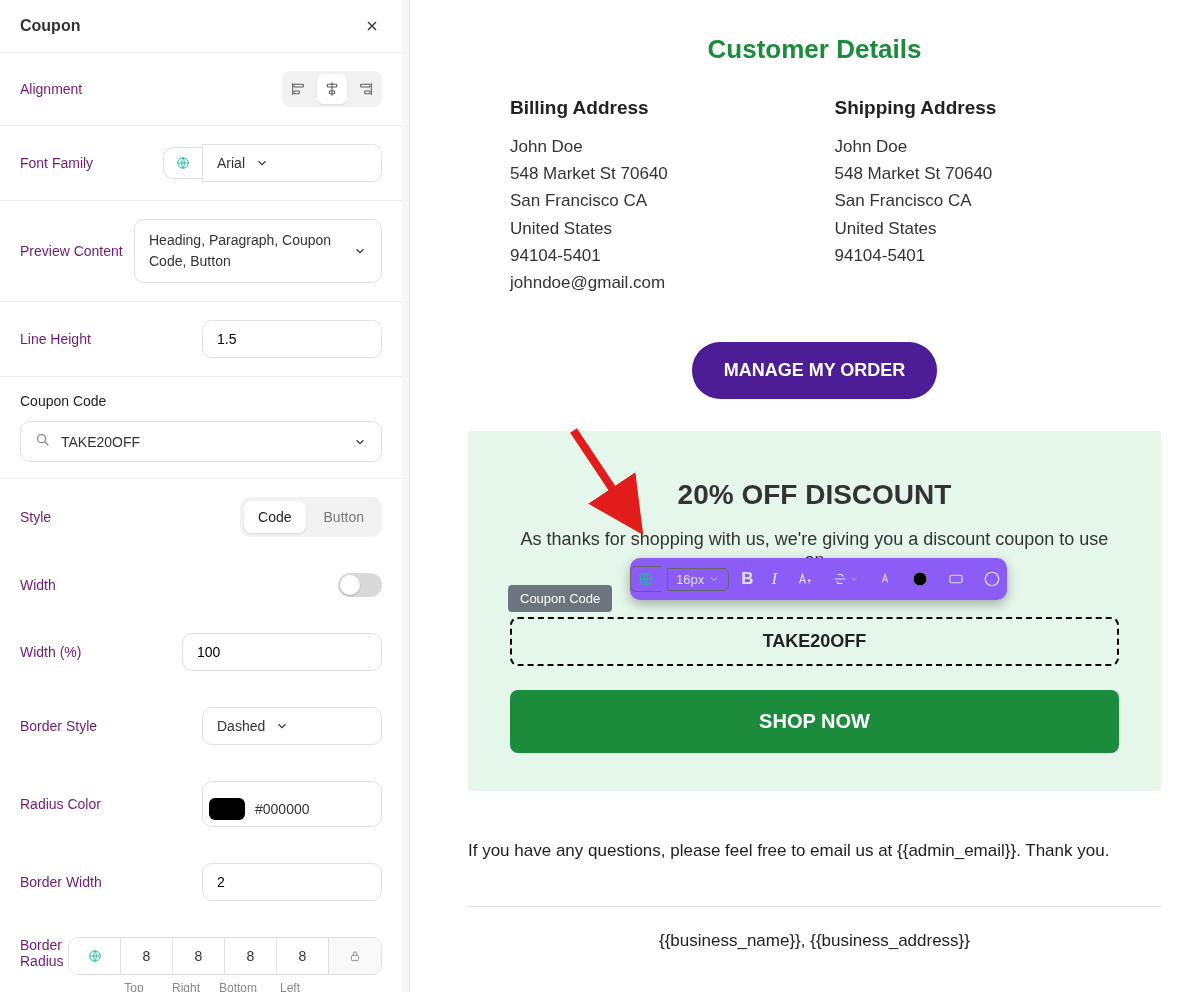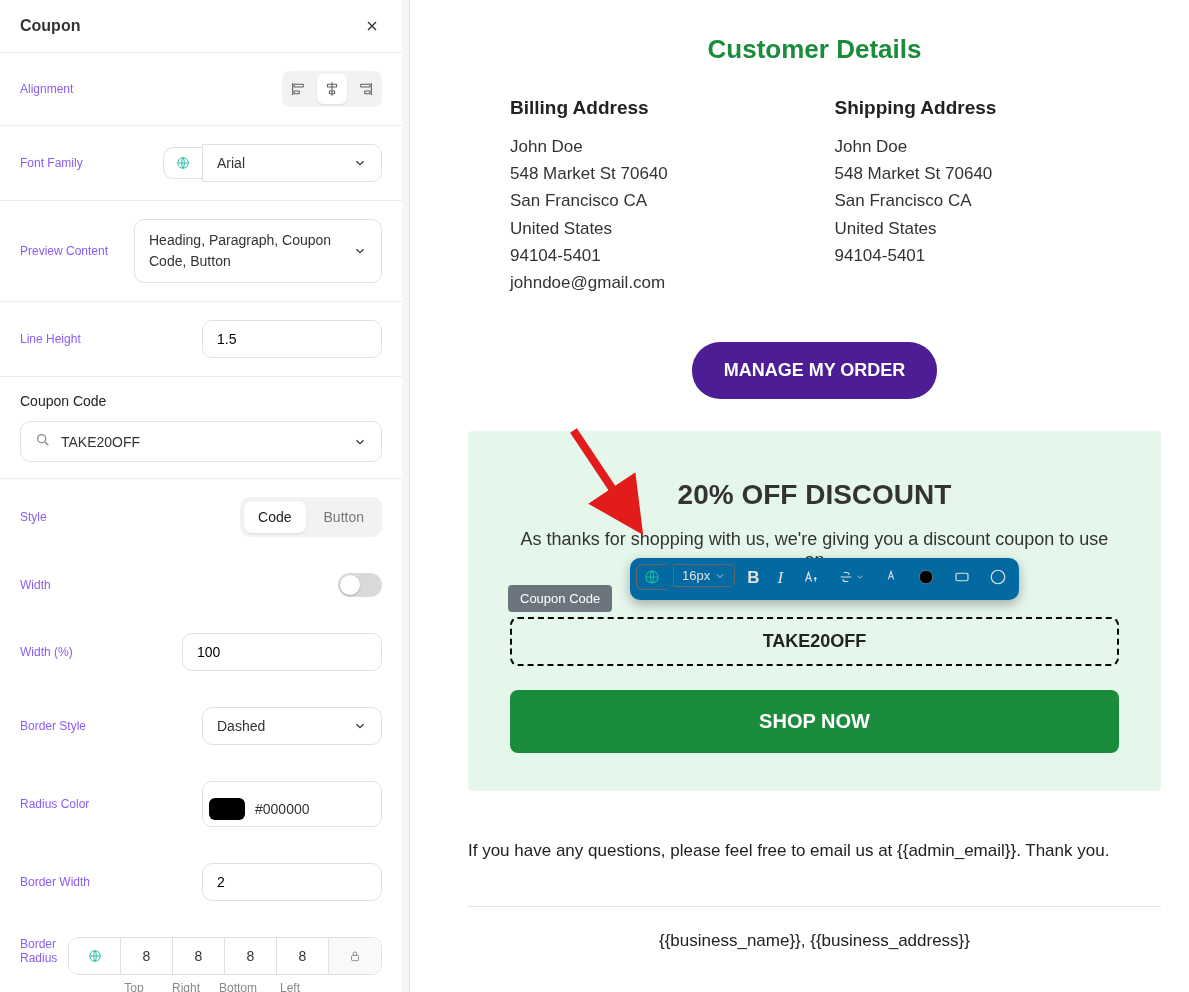--- a/index.html
+++ b/index.html
@@ -11,30 +11,30 @@
 .sidebar-scroll::-webkit-scrollbar { width: 10px; }
 .sidebar-scroll::-webkit-scrollbar-track { background: #f0f0f0; }
 .sidebar-scroll::-webkit-scrollbar-thumb { background: #c1c1c1; border-radius: 5px; }
 
 .panel-header { display: flex; justify-content: space-between; align-items: center; padding: 16px 20px; border-bottom: 1px solid #ececec; }
 .panel-header h2 { font-size: 16px; font-weight: 700; color: #333; }
 .close-x { width: 20px; height: 20px; display: flex; align-items: center; justify-content: center; cursor: pointer; }
 .close-x svg { width: 16px; height: 16px; stroke: #333; }
 
 .row { display: flex; justify-content: space-between; align-items: center; padding: 18px 20px; border-bottom: 1px solid #ececec; }
-.row-label { font-size: 12px; color: #8b5cf6; }
+.row-label { font-size: 14px; color: #701a75; }
 .row-input { display: flex; align-items: center; }
 
 .align-group { display: flex; background: #f2f2f2; border-radius: 8px; padding: 3px; gap: 2px; }
 .align-btn { width: 30px; height: 30px; display: flex; align-items: center; justify-content: center; border-radius: 6px; background: transparent; cursor: pointer; }
 .align-btn.active { background: #fff; box-shadow: 0 1px 2px rgba(0,0,0,0.1); }
 .align-btn svg { width: 16px; height: 16px; stroke: #5a5a5a; fill: none; stroke-width: 1.6; }
 
 .input-field { border: 1px solid #e0e0e0; border-radius: 10px; padding: 10px 14px; font-size: 14px; background: #fff; }
-.select-field { border: 1px solid #e0e0e0; border-radius: 10px; padding: 10px 14px; font-size: 14px; background: #fff; display: flex; align-items: center; justify-content: space-between; cursor: pointer; min-width: 180px; }
+.select-field { border: 1px solid #e0e0e0; border-radius: 10px; padding: 10px 14px; font-size: 14px; background: #fff; display: flex; align-items: center; cursor: pointer; min-width: 180px; }
 .select-field .chev { margin-left: 10px; }
 
 .globe-prefix { border: 1px solid #e0e0e0; border-right: none; border-radius: 10px 0 0 10px; padding: 8px 12px; display: flex; align-items: center; }
 .globe-prefix + .select-field { border-radius: 0 10px 10px 0; border-left: 1px solid #e0e0e0; }
 
 .stack { display: flex; flex-direction: column; gap: 12px; padding: 16px 20px; border-bottom: 1px solid #ececec; }
 .stack-label { font-size: 14px; color: #222; }
 
 .wide-select { width: 100%; border: 1px solid #e0e0e0; border-radius: 10px; padding: 10px 14px; font-size: 14px; background: #fff; display: flex; align-items: center; justify-content: space-between; cursor: pointer; }
 .wide-select .text { white-space: normal; max-width: 220px; line-height: 1.5; }
@@ -75,21 +75,21 @@
 .coupon-wrap { position: relative; margin-bottom: 24px; }
 .coupon-tag { position: absolute; top: -32px; left: -2px; background: #6c757d; color: #fff; font-size: 13px; padding: 6px 12px; border-radius: 4px; }
 .coupon-code-box { width: 100%; border: 2px dashed #000; border-radius: 8px; padding: 12px; text-align: center; font-size: 18px; font-weight: 700; color: #222; }
 .shop-btn { display: block; width: 100%; background: #1b8c3b; color: #fff; font-weight: 700; font-size: 20px; padding: 20px; border-radius: 8px; border: none; text-align: center; }
 
 .footer-text { font-size: 17px; color: #222; margin-top: 46px; line-height: 1.6; }
 .footer-hr { border: none; border-top: 1px solid #e0e0e0; margin: 42px 0 24px; }
 .footer-biz { text-align: center; font-size: 17px; color: #222; }
 
 
-.fmt-bar { position: absolute; left: 630px; top: 558px; background: #0369a1; border-radius: 10px; padding: 6px; display: flex; align-items: flex-start; gap: 6px; box-shadow: 0 4px 12px rgba(0,0,0,0.3); height: 42px; }
+.fmt-bar { position: absolute; left: 630px; top: 558px; background: #8b5cf6; border-radius: 10px; display: flex; align-items: center; gap: 6px; box-shadow: 0 4px 12px rgba(0,0,0,0.3); height: 42px; }
 .fmt-item { display: flex; align-items: center; justify-content: center; color: #e0e0e0; cursor: pointer; padding: 4px 6px; border-radius: 4px; }
 .fmt-size { display: flex; align-items: center; border: 1px solid #666; border-radius: 6px; padding: 3px 8px; gap: 4px; }
 .fmt-size span { font-size: 13px; color: #e0e0e0; }
 .fmt-globe-box { border: 1px solid #666; border-right: none; border-radius: 6px 0 0 6px; padding: 4px 7px; display: flex; }
 .fmt-size.attached { border-radius: 0 6px 6px 0; }
 
 
 .arrow { position: absolute; left: 560px; top: 425px; width: 90px; height: 110px; pointer-events: none; }
 .arrow svg { width: 100%; height: 100%; overflow: visible; }
 

